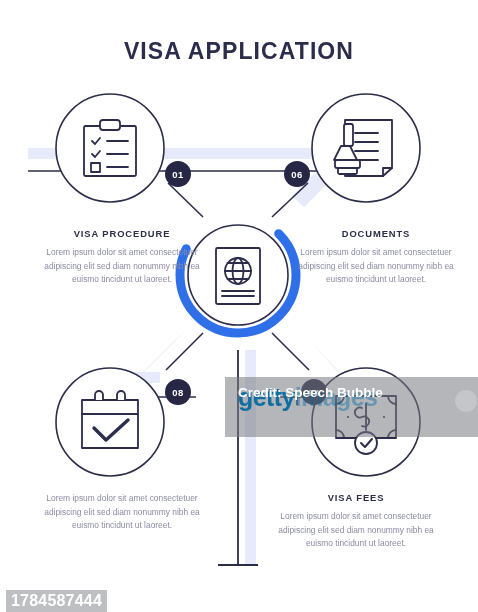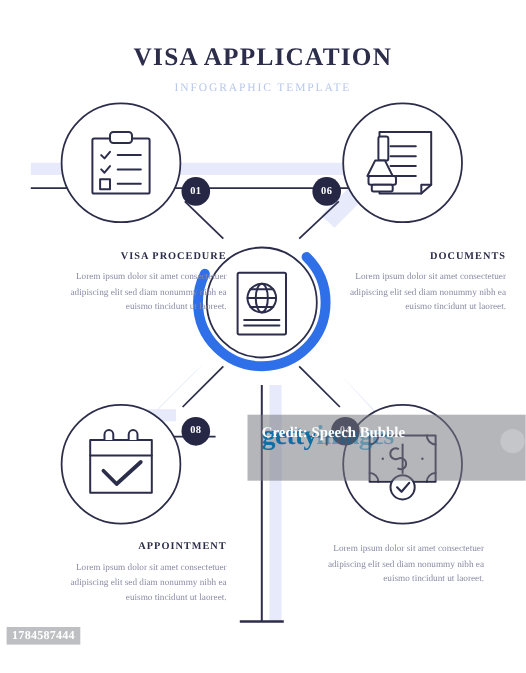--- a/index.html
+++ b/index.html
@@ -13,21 +13,20 @@
     position: relative;
     overflow: hidden;
     font-family: "Liberation Sans", sans-serif;
   }
 
   #canvas {
     position: absolute;
     inset: 0;
     width: 468px;
     height: 612px;
-    font-family: Liberation Serif, serif;
   }
 
   .layer-svg {
     position: absolute;
     left: 0;
     top: 0;
     width: 478px;
     height: 612px;
   }
 
@@ -52,21 +51,21 @@
     letter-spacing: 1.7px;
     color: #b9c8ea;
     margin: 9px 0 0 0;
     line-height: 1.2;
   }
 
   
   .textblock {
     position: absolute;
     width: 168px;
-    text-align: right;
+    text-align: center;
   }
   .tb-heading {
     font-size: 9.4px;
     font-weight: bold;
     letter-spacing: 0.9px;
     color: #2b2d4a;
     margin: 0 0 7px 0;
   }
   .tb-body {
     font-size: 8.4px;
@@ -135,22 +134,22 @@
     left: 455px;
     top: 390px;
     width: 22px;
     height: 22px;
     border-radius: 50%;
     background: rgba(255,255,255,0.22);
   }
   .wm-id {
     position: absolute;
     left: 6px;
-    top: 570px;
-    font-size: 11px;
+    top: 590px;
+    font-size: 16px;
     font-weight: bold;
     color: #ffffff;
     background: rgba(150,152,158,0.62);
     padding: 2px 5px;
     letter-spacing: 0.2px;
   }
 </style>
 </head>
 <body>
 
@@ -242,36 +241,35 @@
       <line x1="225" y1="271" x2="251" y2="271"></line>
       <line x1="227.5" y1="263" x2="248.5" y2="263"></line>
       <line x1="227.5" y1="279" x2="248.5" y2="279"></line>
       <line x1="222" y1="291" x2="254" y2="291"></line>
       <line x1="222" y1="296" x2="254" y2="296"></line>
     </g>
   </svg>
 
   <div class="header">
     <h1 class="title">VISA APPLICATION</h1>
-    <p class="subtitle">INFOGRAPHIC TEMPLATE</p>
   </div>
 
   <div class="textblock tb-1">
     <div class="tb-heading">VISA PROCEDURE</div>
     <div class="tb-body">Lorem ipsum dolor sit amet consectetuer adipiscing elit sed diam nonummy nibh ea euismo tincidunt ut laoreet.</div>
   </div>
   <div class="textblock tb-2">
     <div class="tb-heading">DOCUMENTS</div>
     <div class="tb-body">Lorem ipsum dolor sit amet consectetuer adipiscing elit sed diam nonummy nibh ea euismo tincidunt ut laoreet.</div>
   </div>
   <div class="textblock tb-3">
-    <div class="tb-heading">APPOINTMENT</div>
     <div class="tb-body">Lorem ipsum dolor sit amet consectetuer adipiscing elit sed diam nonummy nibh ea euismo tincidunt ut laoreet.</div>
   </div>
   <div class="textblock tb-4">
+    <div class="tb-heading">VISA FEES</div>
     <div class="tb-body">Lorem ipsum dolor sit amet consectetuer adipiscing elit sed diam nonummy nibh ea euismo tincidunt ut laoreet.</div>
   </div>
 
   <div class="badge badge-01">01</div>
   <div class="badge badge-02">06</div>
   <div class="badge badge-03">08</div>
   <div class="badge badge-04">04</div>
 
   <div class="wm-band"></div>
   <div class="wm-logo"><span>getty</span><span class="lite">images</span></div>

